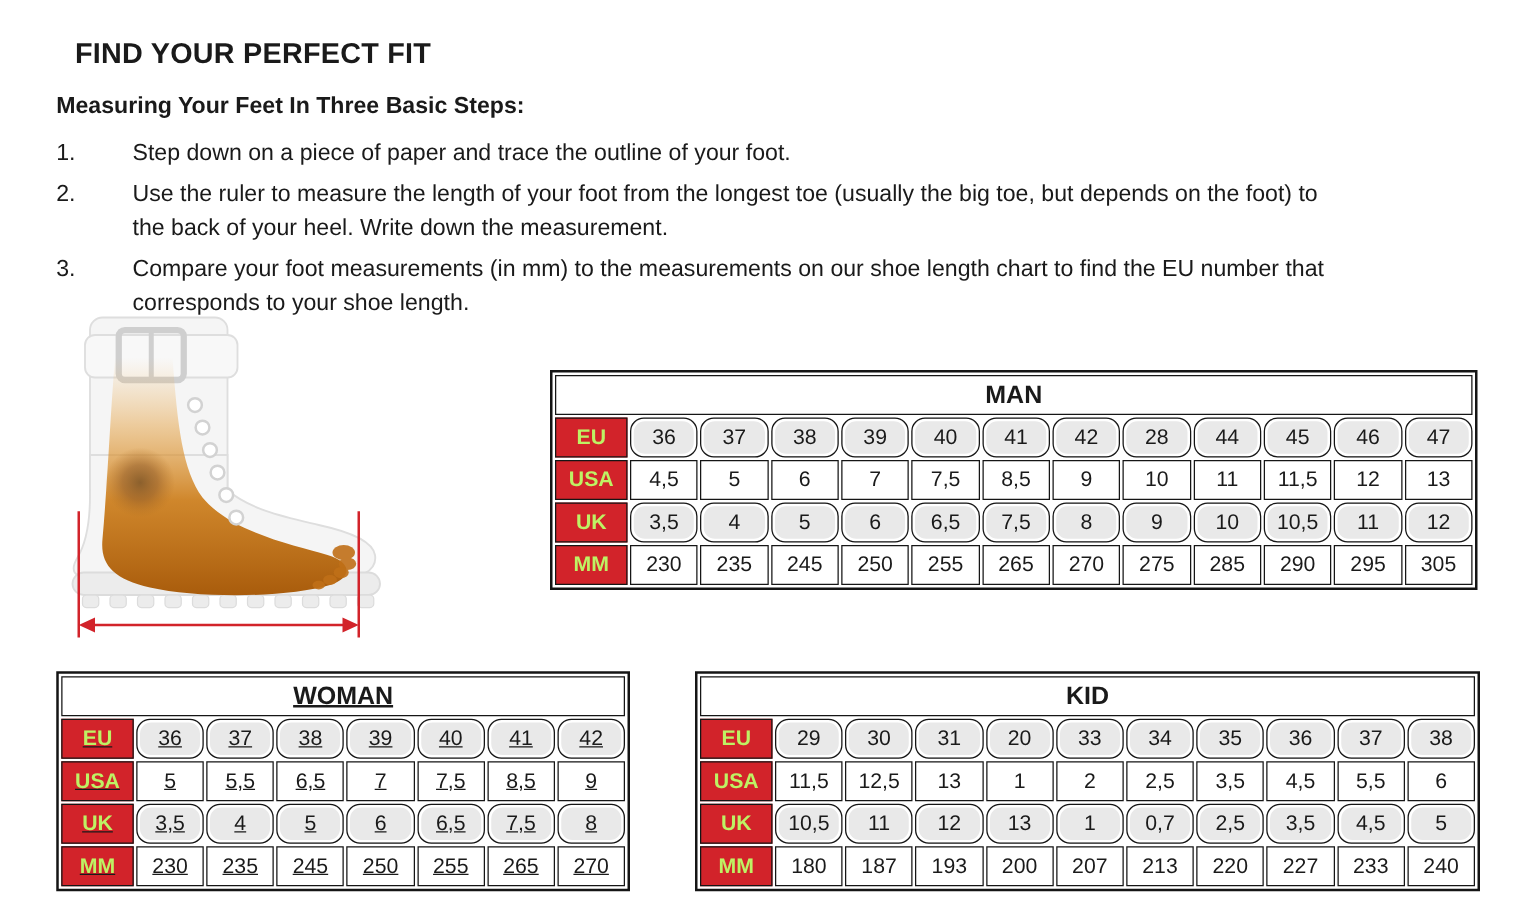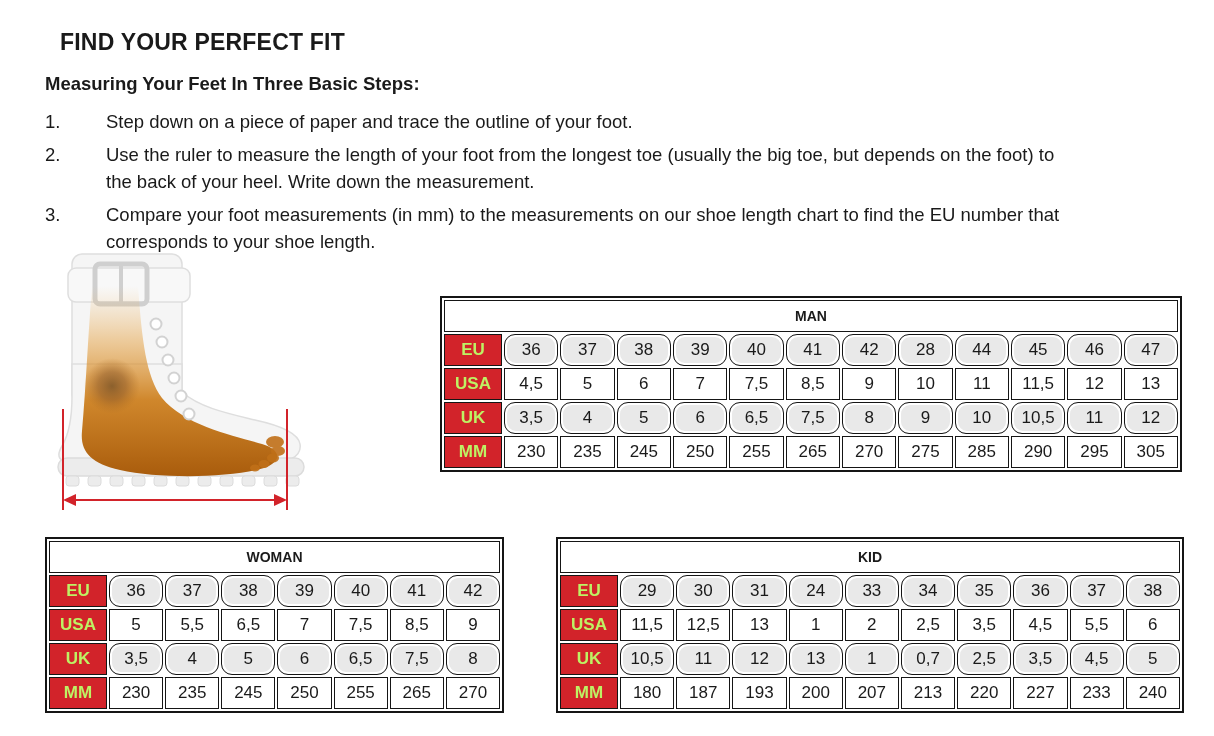--- a/index.html
+++ b/index.html
@@ -17,27 +17,27 @@
   .step .txt { white-space:pre-line;margin-left:36px; }
 
   .boot-wrap { position:absolute; left:50px; top:246px; width:262px; height:266px; }
 
   .size-table { position:absolute; }
   .size-table table {
     border-collapse:separate; border-spacing:2px; background:#ffffff;
     border:2px solid #151515; table-layout:fixed;
   }
   .size-table.man   { left:440px; top:296px; }  .size-table.man table   { width:742px; }
-  .size-table.woman { left:45px;  top:537px; }  .size-table.woman table { width:459px; }
+  .size-table.woman { left:45px;  top:537px;text-decoration:underline; }  .size-table.woman table { width:459px; }
   .size-table.kid   { left:556px; top:537px; }  .size-table.kid table   { width:628px; }
   .size-table td {
     border:1.5px solid #151515; text-align:center; vertical-align:middle;
     height:32px; font-size:17px; padding:0; overflow:hidden;
   }
-  .size-table td.title-cell { font-weight:700; font-size:14px; background:#ffffff; }
+  .size-table td.title-cell { font-weight:700; font-size:20px; background:#ffffff; }
   .size-table td.label { background:#d2232a; color:#bef264; font-weight:700; }
   .size-table tr.gray td.val { background:#e9e9e9; box-shadow:inset 0 0 0 2px #ffffff;border-radius:11px; }
   .size-table td.val { background:#ffffff; }
 </style>
 </head>
 <body>
 
 <div class="header">
   <h1 class="page-title">FIND YOUR PERFECT FIT</h1>
   <h2 class="section-subtitle">Measuring Your Feet In Three Basic Steps:</h2>
@@ -288,21 +288,21 @@
       </colgroup>
       <tbody>
         <tr>
           <td class="title-cell" colspan="11">KID</td>
         </tr>
         <tr class="gray">
           <td class="label">EU</td>
           <td class="val">29</td>
           <td class="val">30</td>
           <td class="val">31</td>
-          <td class="val">24</td>
+          <td class="val">20</td>
           <td class="val">33</td>
           <td class="val">34</td>
           <td class="val">35</td>
           <td class="val">36</td>
           <td class="val">37</td>
           <td class="val">38</td>
         </tr>
         <tr>
           <td class="label">USA</td>
           <td class="val">11,5</td>

